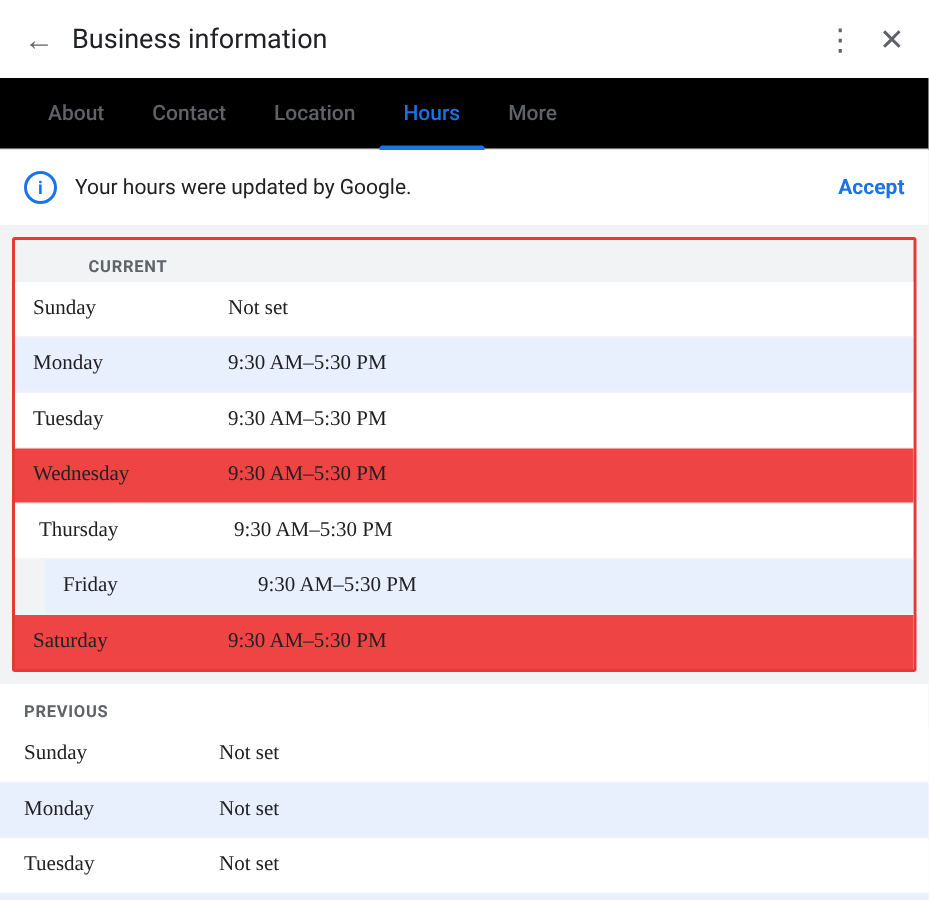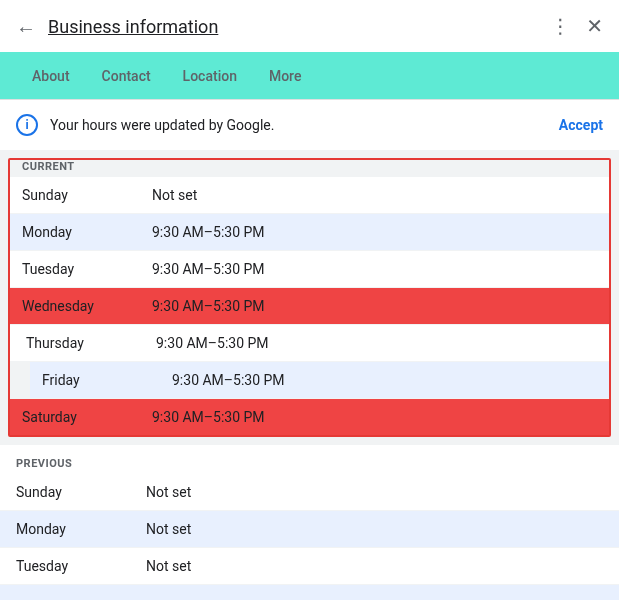--- a/index.html
+++ b/index.html
@@ -32,37 +32,36 @@
       font-size: 20px;
       cursor: pointer;
       margin-right: 12px;
       line-height: 1;
     }
     .title-bar .title {
       flex: 1;
       font-size: 18px;
       color: #202124;
       font-weight: 400;
-      text-decoration: underline;
     }
     .title-bar .more-icon {
       color: #5f6368;
       font-size: 20px;
       cursor: pointer;
       margin-right: 16px;
     }
     .title-bar .close-icon {
       color: #5f6368;
       font-size: 20px;
       cursor: pointer;
     }
     .tabs {
       display: flex;
       align-items: center;
-      background: #5eead4;
+      background: #000000;
       border-bottom: 1px solid #e0e0e0;
       padding: 0 16px;
       height: 48px;
     }
     .tab {
       padding: 0 16px;
       height: 48px;
       display: flex;
       align-items: center;
       font-size: 14px;
@@ -147,20 +146,21 @@
       color: #5f6368;
       letter-spacing: 0.5px;
       padding: 12px 15px 4px 16px;
       text-transform: uppercase;
     }
     .hours-row {
       display: flex;
       align-items: center;
       padding: 10px 16px;
       border-bottom: 1px solid #f1f3f4;
+      font-family: Liberation Serif, serif;
     }
     .hours-row:last-child {
       border-bottom: none;
     }
     .day-name {
       font-size: 14px;
       color: #202124;
       width: 130px;
       flex-shrink: 0;
     }
@@ -168,21 +168,22 @@
       font-size: 14px;
       color: #202124;
     }
     .current-section {
       border: 2px solid #e53935;
       margin: 0 8px 8px 8px;
       border-radius: 2px;
       overflow: hidden;
     }
     .current-section .section-label {
-      padding: 0 12px 4px 12px;
+      padding: 11px 12px 4px 12px;
+      margin-left: 37px;
     }
     .current-section .hours-row {
       padding: 10px 12px;
     }
     .previous-section {
       background: #fff;
     }
     .previous-section .hours-row {
       background: #fff;
     }
@@ -199,20 +200,21 @@
     <span class="back-icon">←</span>
     <span class="title">Business information</span>
     <span class="more-icon">⋮</span>
     <span class="close-icon">✕</span>
   </div>
 
   <div class="tabs">
     <div class="tab">About</div>
     <div class="tab">Contact</div>
     <div class="tab">Location</div>
+    <div class="tab active">Hours</div>
     <div class="tab">More</div>
   </div>
 
   <div class="content-area">
 
     <div class="notification-bar">
       <div class="info-icon">i</div>
       <span class="notification-text">Your hours were updated by Google.</span>
       <span class="accept-btn">Accept</span>
     </div>

